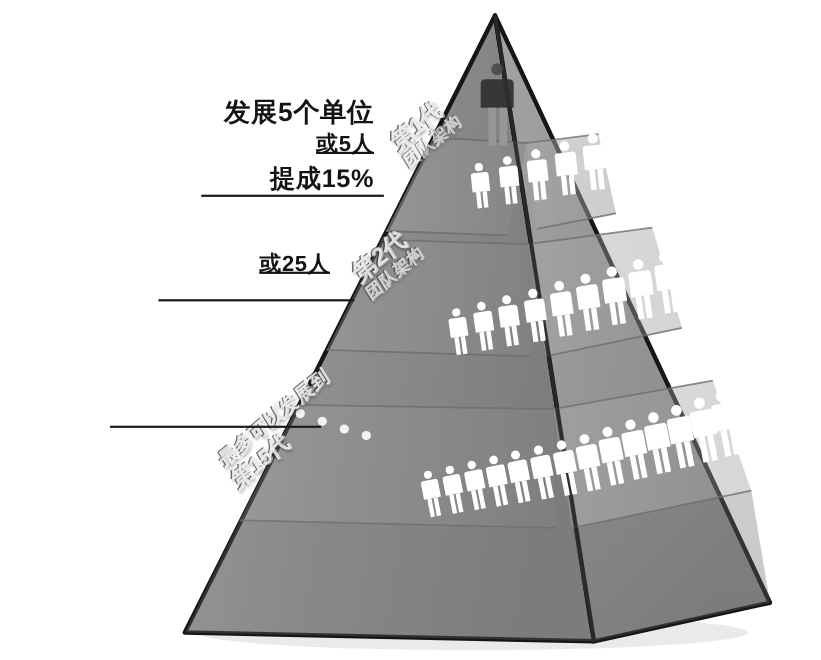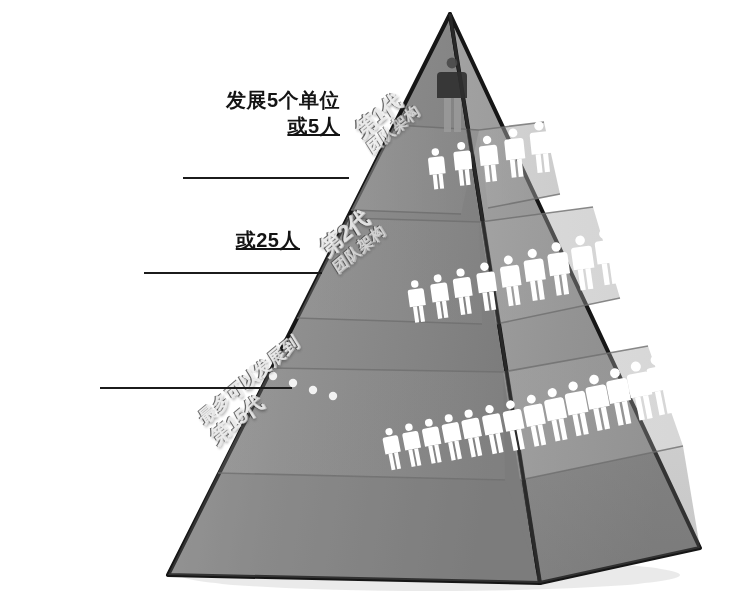--- a/index.html
+++ b/index.html
@@ -14,21 +14,21 @@
 
   .callout{
     position:absolute;
     color:#141414;
     font-weight:bold;
     white-space:nowrap;
     text-align:right;
     letter-spacing:0.5px;
     line-height:1.28;
   }
-  .callout .l1{display:block;font-size:20px;}
+  .callout .l1{display:block;font-size:24px;}
   .callout .l2{display:block;font-size:20px;text-decoration:underline;}
   .callout .l3{display:block;font-size:23px;margin-top:4px;}
 
   #callout-1{left:150px;top:88px;width:190px;}
   #callout-2{left:110px;top:228px;width:190px;}
   #callout-3{left:60px;top:358px;width:160px;font-size:21px;}
   #callout-3 .l1{font-size:21px;}
 
   .leader{position:absolute;height:0;border-top:2px solid #1b1b1b;}
   #leader-1{left:183px;top:177px;width:166px;}
@@ -366,20 +366,21 @@
   </div>
 
   <div class="emboss" id="emb-gen15">
     <span class="t">最多可以发展到</span>
     <span class="s">第15代</span>
   </div>
 
   <div class="callout" id="callout-1">
     <span class="l1">发展5个单位</span>
     <span class="l2">或5人</span>
+    <span class="l3">提成15%</span>
   </div>
 
   <div class="callout" id="callout-2">
     <span class="l2">或25人</span>
   </div>
 
 
   <div class="leader" id="leader-1"></div>
   <div class="leader" id="leader-2"></div>
   <div class="leader" id="leader-3"></div>

